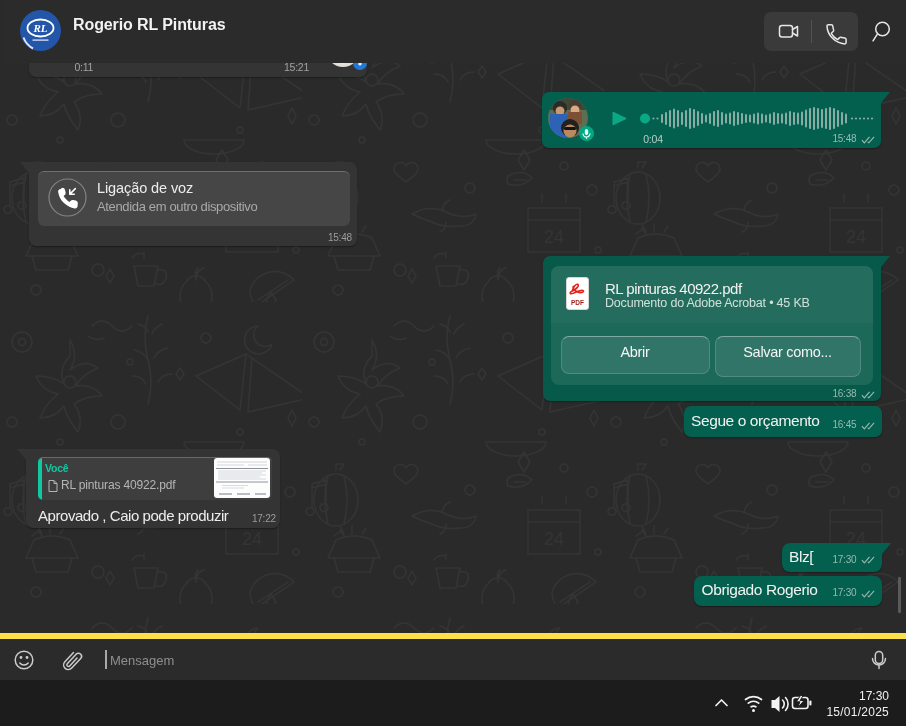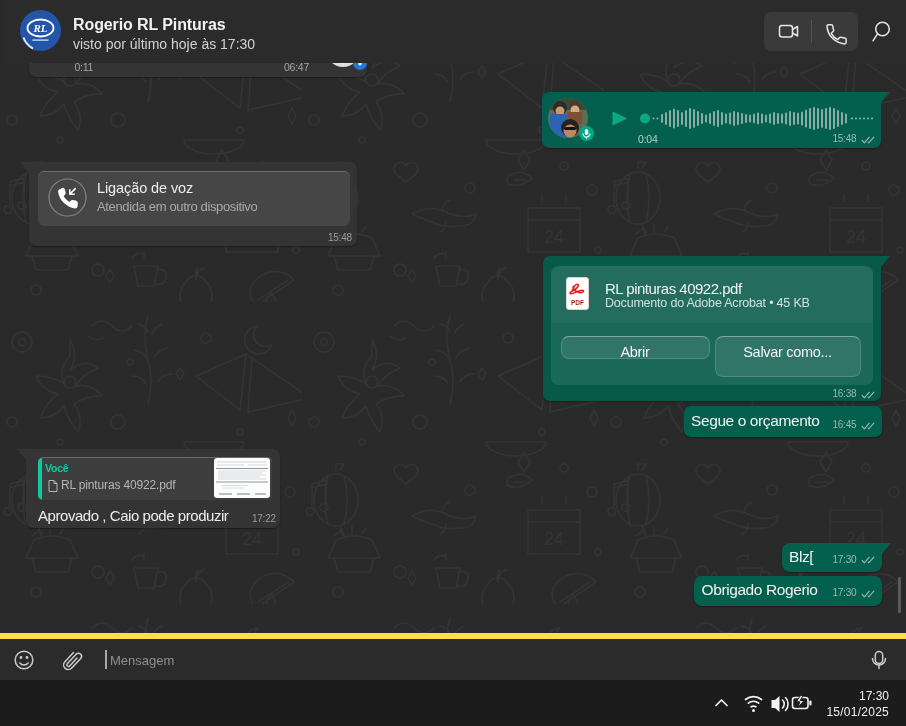--- a/index.html
+++ b/index.html
@@ -77,21 +77,21 @@
         </g>
       </pattern>
     </defs>
     <rect x="0" y="0" width="906" height="681" fill="#2a2a2a"></rect>
     <rect x="0" y="0" width="906" height="681" fill="url(#dd)" opacity="0.55"></rect>
   </svg>
 
   <div id="partialmsg">
     <div class="bub in abs" style="left:29px; top:50px; width:338px; height:26.5px; border-radius:0 0 7px 7px;"></div>
     <div class="time wtime abs" style="left:74.5px; top:61px; font-size:10.5px; color:#a2a2a2;">0:11</div>
-    <div class="time wtime abs" style="left:284px; top:61px; font-size:10.5px; color:#a2a2a2;">06:47</div>
+    <div class="time wtime abs" style="left:284px; top:61px; font-size:10.5px; color:#a2a2a2;">15:21</div>
     <svg class="abs" style="left:324px; top:40px;" width="50" height="30" viewBox="0 0 50 30">
       <circle cx="19" cy="10" r="17" fill="#e2dfd9"></circle>
       <path d="M5 14 q14 9 28 0 l-5 7 q-9 5 -18 0 z" fill="#f3f1ec"></path>
       <circle cx="36" cy="23" r="7" fill="#2079d8"></circle>
       <rect x="34.4" y="19" width="3.2" height="6.5" rx="1.6" fill="#eaf2fc"></rect>
     </svg>
   </div>
 
   <div id="voicemsg">
     <div class="bub out abs" style="left:542px; top:91.5px; width:339px; height:56.5px; border-top-right-radius:0;"></div>
@@ -182,21 +182,21 @@
           <line x1="206" y1="9" x2="206" y2="20"></line>
           <line x1="210" y1="10.5" x2="210" y2="18.5"></line>
           <circle cx="216" cy="14.5" r="1.1" fill="#86aca3" stroke="none"></circle>
           <circle cx="220" cy="14.5" r="1.1" fill="#86aca3" stroke="none"></circle>
           <circle cx="224" cy="14.5" r="1.1" fill="#86aca3" stroke="none"></circle>
           <circle cx="228" cy="14.5" r="1.1" fill="#86aca3" stroke="none"></circle>
           <circle cx="232" cy="14.5" r="1.1" fill="#86aca3" stroke="none"></circle>
           <circle cx="236" cy="14.5" r="1.1" fill="#86aca3" stroke="none"></circle>
         </g>
     </svg>
-    <div class="time gtime abs" style="left:638px; top:132.5px; width:30px; font-size:10.5px; letter-spacing:-0.2px; color:#b8cdc7;">0:04</div>
+    <div class="time gtime abs" style="left:638px; top:132.5px; width:30px; text-align:center; font-size:10.5px; letter-spacing:-0.2px; color:#b8cdc7;">0:04</div>
     <div class="time gtime abs" style="left:832.5px; top:133px;">15:48</div>
     <svg class="abs" style="left:861px; top:135.5px;" width="13.5" height="8.2" viewBox="0 0 15 9">
       <g fill="none" stroke="#97b9b0" stroke-width="1.3">
           <path d="M1 4.5 l2.7 3 L9.5 1"></path>
           <path d="M7.5 6.5 l1.2 1 L14.5 1"></path>
         </g>
     </svg>
   </div>
 
   <div id="callmsg">
@@ -222,21 +222,21 @@
       </svg>
     <div class="abs" style="left:551px; top:266px; width:322px; height:119px; border-radius:8px; background:rgba(255,255,255,0.085);"></div>
     <div class="abs" style="left:551px; top:266px; width:322px; height:57px; border-radius:8px 8px 0 0; background:rgba(255,255,255,0.035);"></div>
     <svg class="abs" style="left:566px; top:277px;" width="24" height="34" viewBox="0 0 24 34">
       <rect x="0.5" y="0.5" width="22" height="32" rx="2.5" fill="#ffffff" stroke="#d6d6d6"></rect>
       <path d="M6.2 13.5 c1.5-3.5 3-6.5 5.2-6.2 c1.7.3 1 2.8-2.5 5.2 c-2.6 1.7-5.6 2.7-4.6 4 c.8 1 4-.6 6.3-1.7 c2.6-1.2 6-2.3 6.8-1 c.7 1.2-1.8 2.2-4.2 1.6 c-2.6-.6-5.5-2.7-6-4.4 c-.4-1.4.3-2 1-1.5" fill="none" stroke="#e2231a" stroke-width="1.6"></path>
       <text x="11.5" y="28" font-size="6.5" font-weight="bold" fill="#9a1c13" text-anchor="middle" font-family="Liberation Sans, sans-serif">PDF</text>
     </svg>
     <div class="abs" style="left:605px; top:279.5px; font-size:15px; letter-spacing:-0.5px; color:#f2f2f2;">RL pinturas 40922.pdf</div>
     <div class="abs" style="left:605px; top:295.5px; font-size:12.5px; letter-spacing:-0.2px; color:#cfe0da;">Documento do Adobe Acrobat • 45 KB</div>
-    <div class="abs" style="left:560.5px; top:336px; width:149px; height:23px; border-radius:8px; background:rgba(255,255,255,0.09); border:1px solid rgba(255,255,255,0.16); border-top-color:rgba(255,255,255,0.38); text-align:center; line-height:30px; font-size:14.5px; letter-spacing:-0.3px; color:#f5f5f5;">Abrir</div>
+    <div class="abs" style="left:560.5px; top:336px; width:149px; height:38px; border-radius:8px; background:rgba(255,255,255,0.09); border:1px solid rgba(255,255,255,0.16); border-top-color:rgba(255,255,255,0.38); text-align:center; line-height:30px; font-size:14.5px; letter-spacing:-0.3px; color:#f5f5f5;">Abrir</div>
     <div class="abs" style="left:714.5px; top:336px; width:146px; height:41px; border-radius:8px; background:rgba(255,255,255,0.09); border:1px solid rgba(255,255,255,0.16); border-top-color:rgba(255,255,255,0.38); text-align:center; line-height:30px; font-size:14.5px; letter-spacing:-0.3px; color:#f5f5f5;">Salvar como...</div>
     <div class="time gtime abs" style="left:832.5px; top:388px;">16:38</div>
     <svg class="abs" style="left:861px; top:390.5px;" width="13.5" height="8.2" viewBox="0 0 15 9">
       <g fill="none" stroke="#97b9b0" stroke-width="1.3">
           <path d="M1 4.5 l2.7 3 L9.5 1"></path>
           <path d="M7.5 6.5 l1.2 1 L14.5 1"></path>
         </g>
     </svg>
   </div>
 
@@ -324,21 +324,20 @@
 
   <div id="header" class="abs">
     <svg id="havatar" class="abs" style="left:16px; top:10px;" width="42" height="42" viewBox="0 0 42 42">
       <circle cx="20.5" cy="20.5" r="20.5" fill="#2356a8"></circle>
       <path d="M3.5 27.5 a20.5 20.5 0 0 0 9.5 11" stroke="#dfe8f5" stroke-width="2" fill="none"></path>
       <ellipse cx="20.5" cy="18" rx="13" ry="8.5" fill="none" stroke="#ffffff" stroke-width="1.8"></ellipse>
       <text x="20.5" y="22" text-anchor="middle" font-family="Liberation Serif, serif" font-style="italic" font-weight="bold" font-size="11" fill="#ffffff">RL</text>
       <rect x="12.5" y="29.5" width="16" height="1.2" fill="#ffffff" opacity="0.9"></rect>
     </svg>
     <div id="hname" class="abs">Rogerio RL Pinturas</div>
-    <div id="hstat" class="abs">visto por último hoje às 17:30</div>
     <div id="hbtns" class="abs"></div>
     <div id="hdiv" class="abs"></div>
     <svg id="hicons" class="abs" style="left:740px; top:12px;" width="160" height="40" viewBox="0 0 160 40">
       <g fill="none" stroke="#e6e6e6" stroke-width="1.5" stroke-linecap="round" stroke-linejoin="round">
         <rect x="35.5" y="13.5" width="13" height="11.5" rx="2.5"></rect>
         <path d="M48.5 17.5 l5-3 v9.5 l-5-3"></path>
         <path d="M84.3 12.8 h3.2 c.7 0 1.2.5 1.3 1.2 c.1 1.3.4 2.6.8 3.8 c.2.5.1 1.1-.3 1.5 l-2 2 c1.4 2.7 3.6 4.9 6.3 6.3 l2-2 c.4-.4 1-.5 1.5-.3 c1.2.4 2.5.7 3.8.8 c.7.1 1.2.6 1.2 1.3 v3.2 c0 .7-.6 1.3-1.3 1.3 c-9.6-.6-17.3-8.3-17.8-17.8 c0-.7.6-1.3 1.3-1.3 z"></path>
         <circle cx="138.5" cy="17" r="6.8"></circle>
         <path d="M133.5 21.8 l-4.5 7"></path>
       </g>

